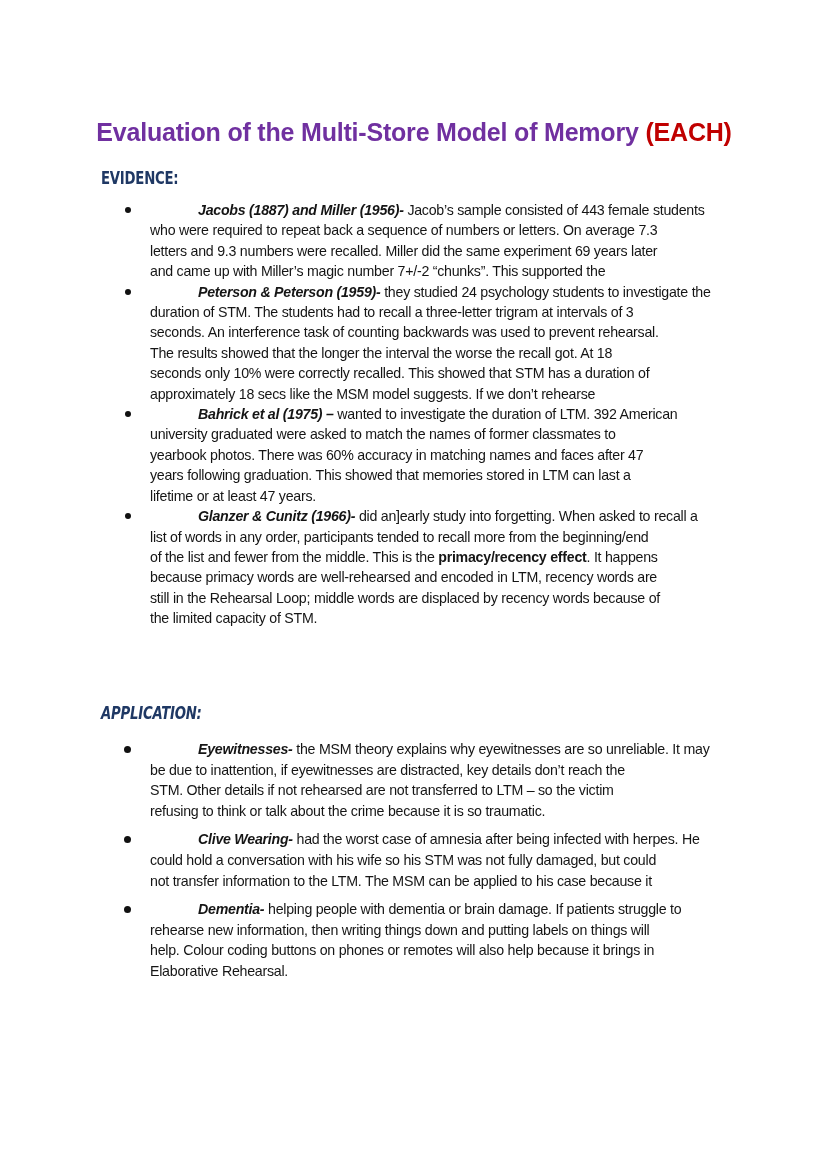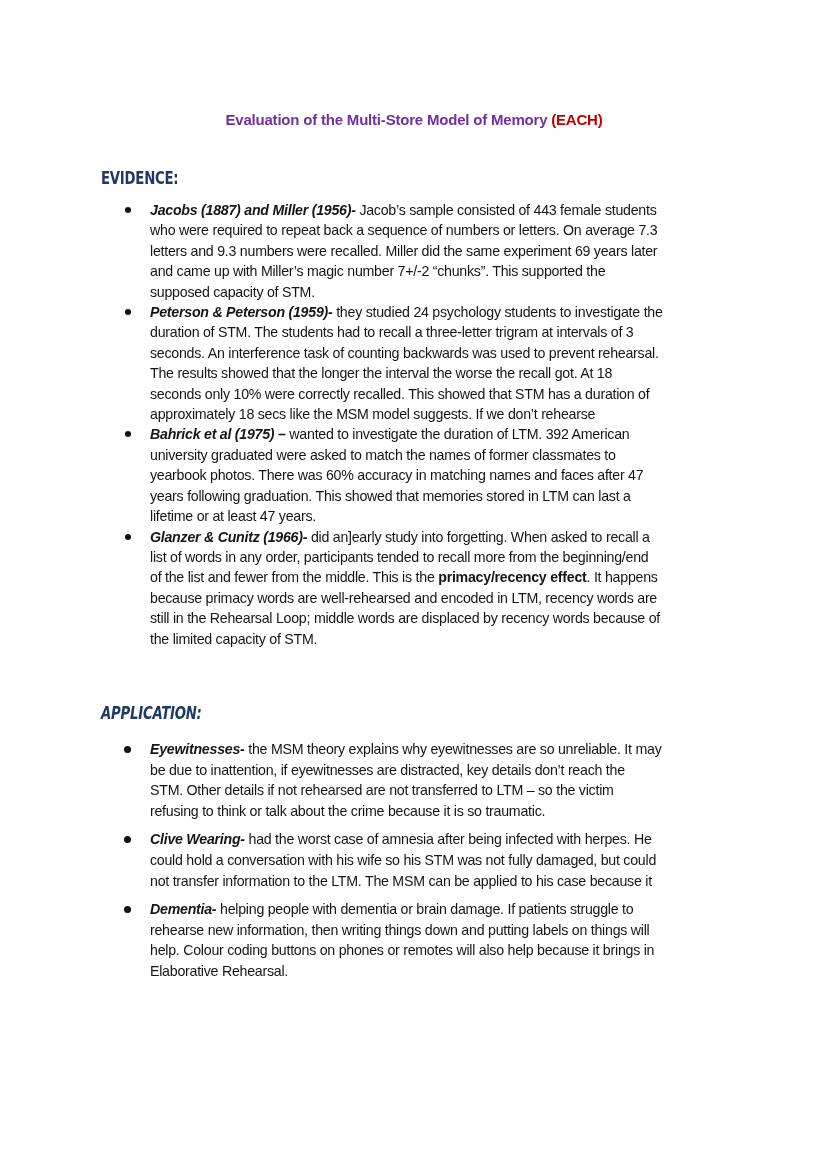--- a/index.html
+++ b/index.html
@@ -16,21 +16,21 @@
       color: #111111;
     }
     .page-title {
       position: absolute;
       top: 101px;
       left: 0;
       width: 828px;
       text-align: center;
       font-family: "Liberation Sans", sans-serif;
       font-weight: bold;
-      font-size: 15px;
+      font-size: 25px;
       letter-spacing: -0.2px;
       color: #7030A0;
       white-space: nowrap;
     }
     .page-title .accent {
       color: #C00000;
     }
     .section-heading {
       position: absolute;
       left: 101px;
@@ -86,20 +86,21 @@
     }
     .list-application .bullet {
       width: 7px;
       height: 7px;
       left: 3px;
       top: 7px;
     }
     .lead {
       font-weight: bold;
       font-style: italic;
+      margin-left: 48px;
     }
     .strong {
       font-weight: bold;
       margin-top: 18px;
     }
     .line {
       display: block;
       white-space: nowrap;
     }
   </style>
@@ -115,21 +116,20 @@
   <div class="section-heading heading-evidence">Evidence:</div>
 
   <ul class="list list-evidence">
 
     <li class="item">
       <span class="bullet"></span>
       <span class="line"><span class="lead">Jacobs (1887) and Miller (1956)-</span><span> Jacob’s sample consisted of 443 female students</span></span>
       <span class="line">who were required to repeat back a sequence of numbers or letters. On average 7.3</span>
       <span class="line">letters and 9.3 numbers were recalled. Miller did the same experiment 69 years later</span>
       <span class="line">and came up with Miller’s magic number 7+/-2 “chunks”. This supported the</span>
-      <span class="line">supposed capacity of STM.</span>
     </li>
 
     <li class="item">
       <span class="bullet"></span>
       <span class="line"><span class="lead">Peterson &amp; Peterson (1959)-</span><span> they studied 24 psychology students to investigate the</span></span>
       <span class="line">duration of STM. The students had to recall a three-letter trigram at intervals of 3</span>
       <span class="line">seconds. An interference task of counting backwards was used to prevent rehearsal.</span>
       <span class="line">The results showed that the longer the interval the worse the recall got. At 18</span>
       <span class="line">seconds only 10% were correctly recalled. This showed that STM has a duration of</span>
       <span class="line">approximately 18 secs like the MSM model suggests.  If we don’t rehearse</span>

